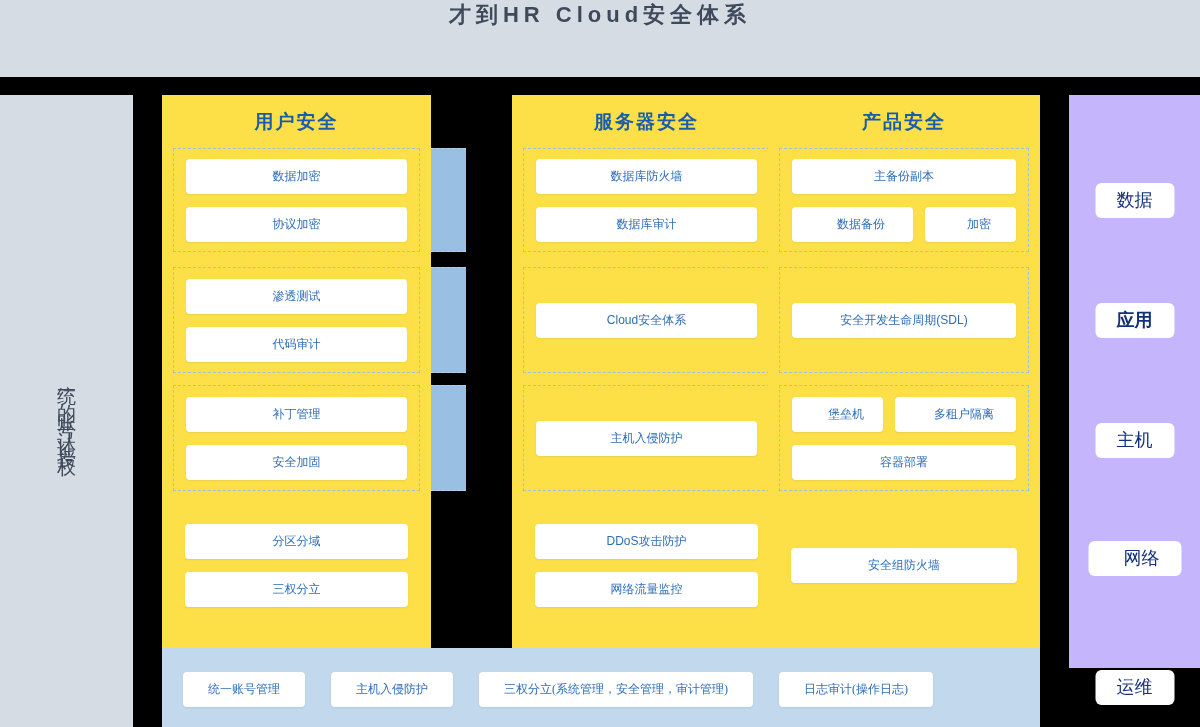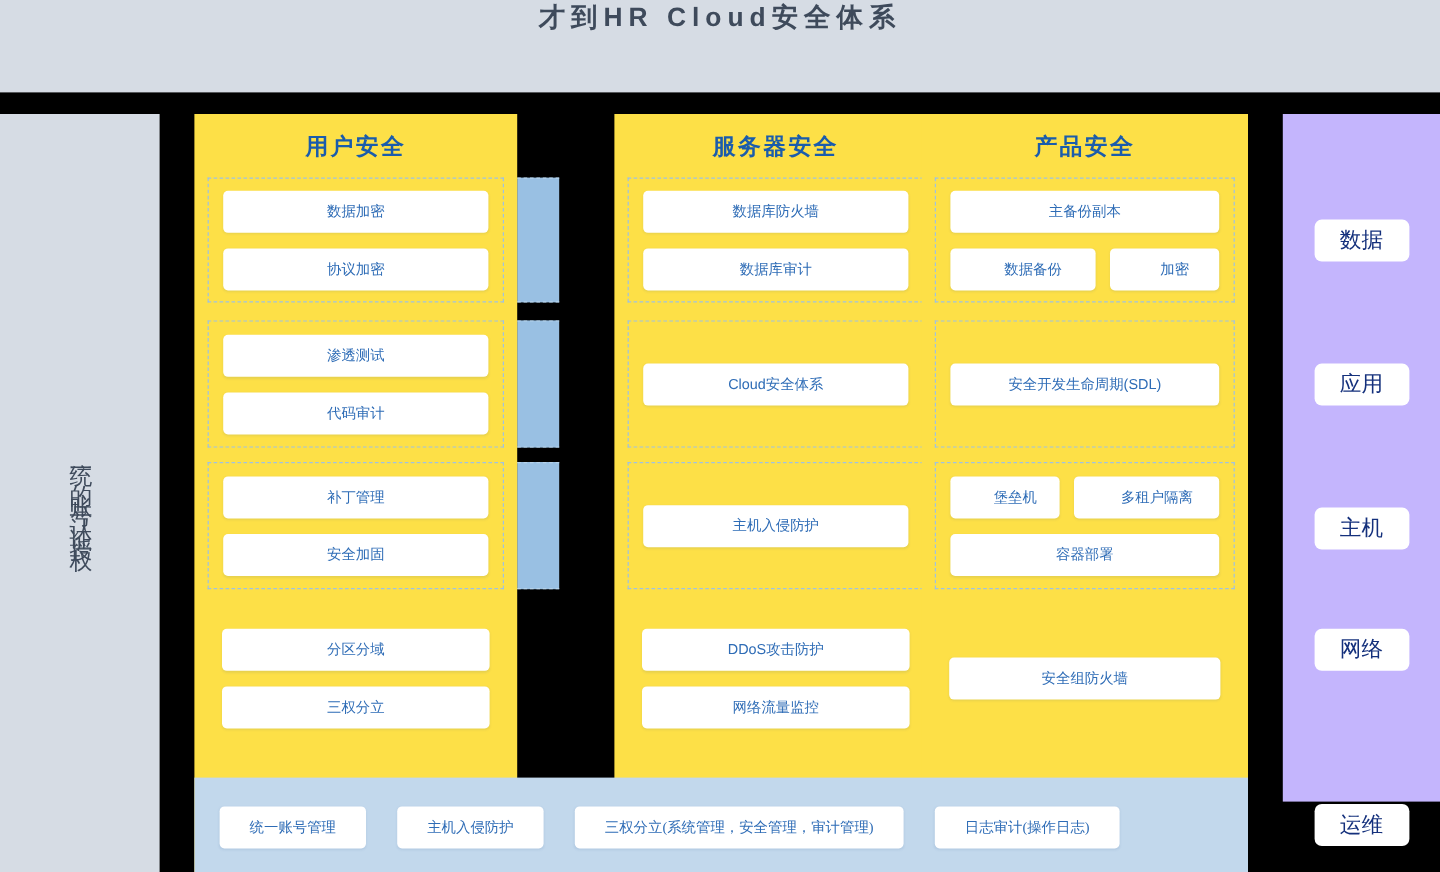--- a/index.html
+++ b/index.html
@@ -76,23 +76,23 @@
   .right-sidebar{
     position:absolute;left:1069px;top:95px;width:131px;height:573px;
     background:#c4b5fd;
   }
   .side-box{
     position:absolute;left:50%;transform:translateX(-50%);
     width:79px;height:35px;line-height:35px;background:#ffffff;border-radius:6px;
     text-align:center;font-size:18px;color:#14307c;font-weight:500;
   }
   .sb1{top:88px;}
-  .sb2{top:208px;}
+  .sb2{top:208px;font-weight:bold;}
   .sb3{top:328px;}
-  .sb4{top:429px;}
+  .sb4{top:446px;padding-left:14px;}
   .sb5{top:575px;}
 </style>
 </head>
 <body>
 
 <div class="stage">
 
   <div class="header">
     <div class="title">才到HR Cloud安全体系</div>
   </div>

